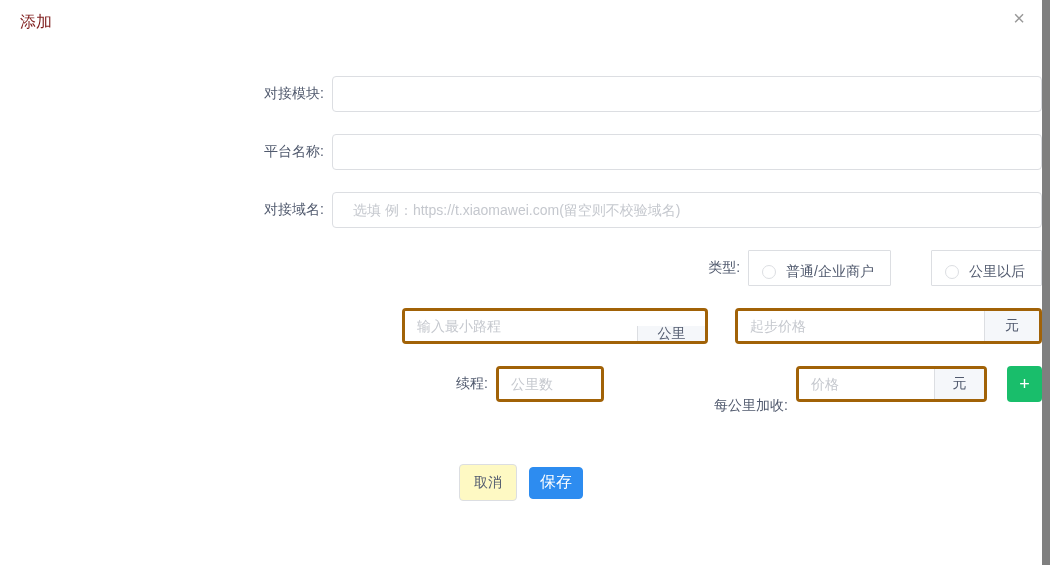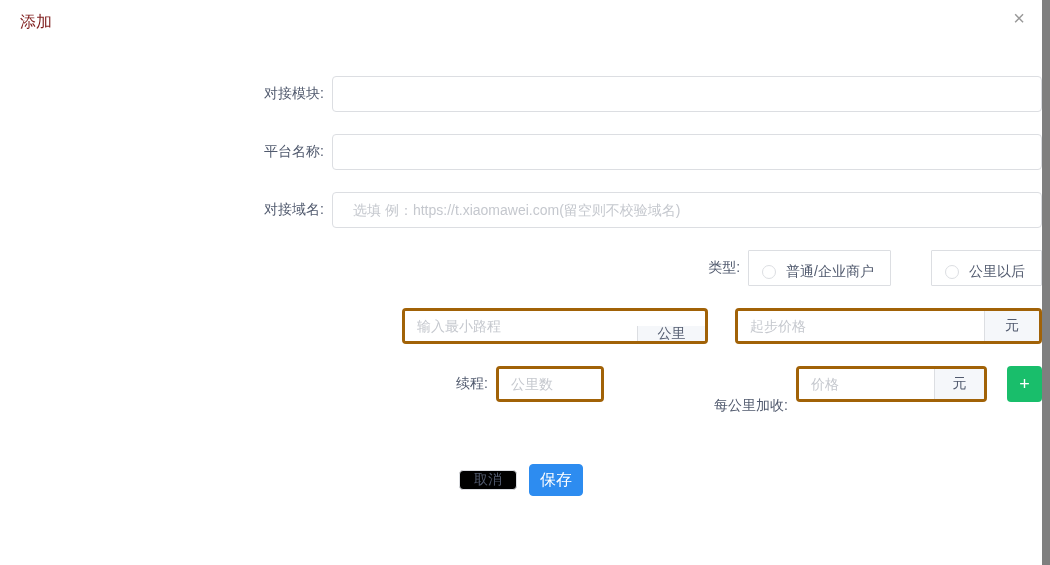--- a/index.html
+++ b/index.html
@@ -70,21 +70,21 @@
   .radio-label { font-size: 14px; color: #515a6e; }
   .add-btn {
     width: 35px; height: 36px; margin-left: 20px;
     background: #19be6b; color: #fff; border: none; border-radius: 4px;
     font-size: 18px; line-height: 1; cursor: pointer; font-family: inherit;
   }
   .footer {
     margin-top: 62px; display: flex; justify-content: center; align-items: center;
   }
   .btn-cancel {
-    width: 58px; height: 20px; background: #000000; border: 1px solid #dcdee2;
+    width: 58px; height: 37px; background: #fef9c3; border: 1px solid #dcdee2;
     border-radius: 4px; font-size: 14px; color: #515a6e; cursor: pointer;
     font-family: inherit;
   }
   .btn-save {
     width: 54px; height: 32px; background: #2d8cf0; border: 1px solid #2d8cf0;
     border-radius: 4px; font-size: 16px; color: #ffffff; cursor: pointer;
     margin-left: 12px; font-family: inherit;
   }
   
   .g-min-dist input { width: 232px; }

